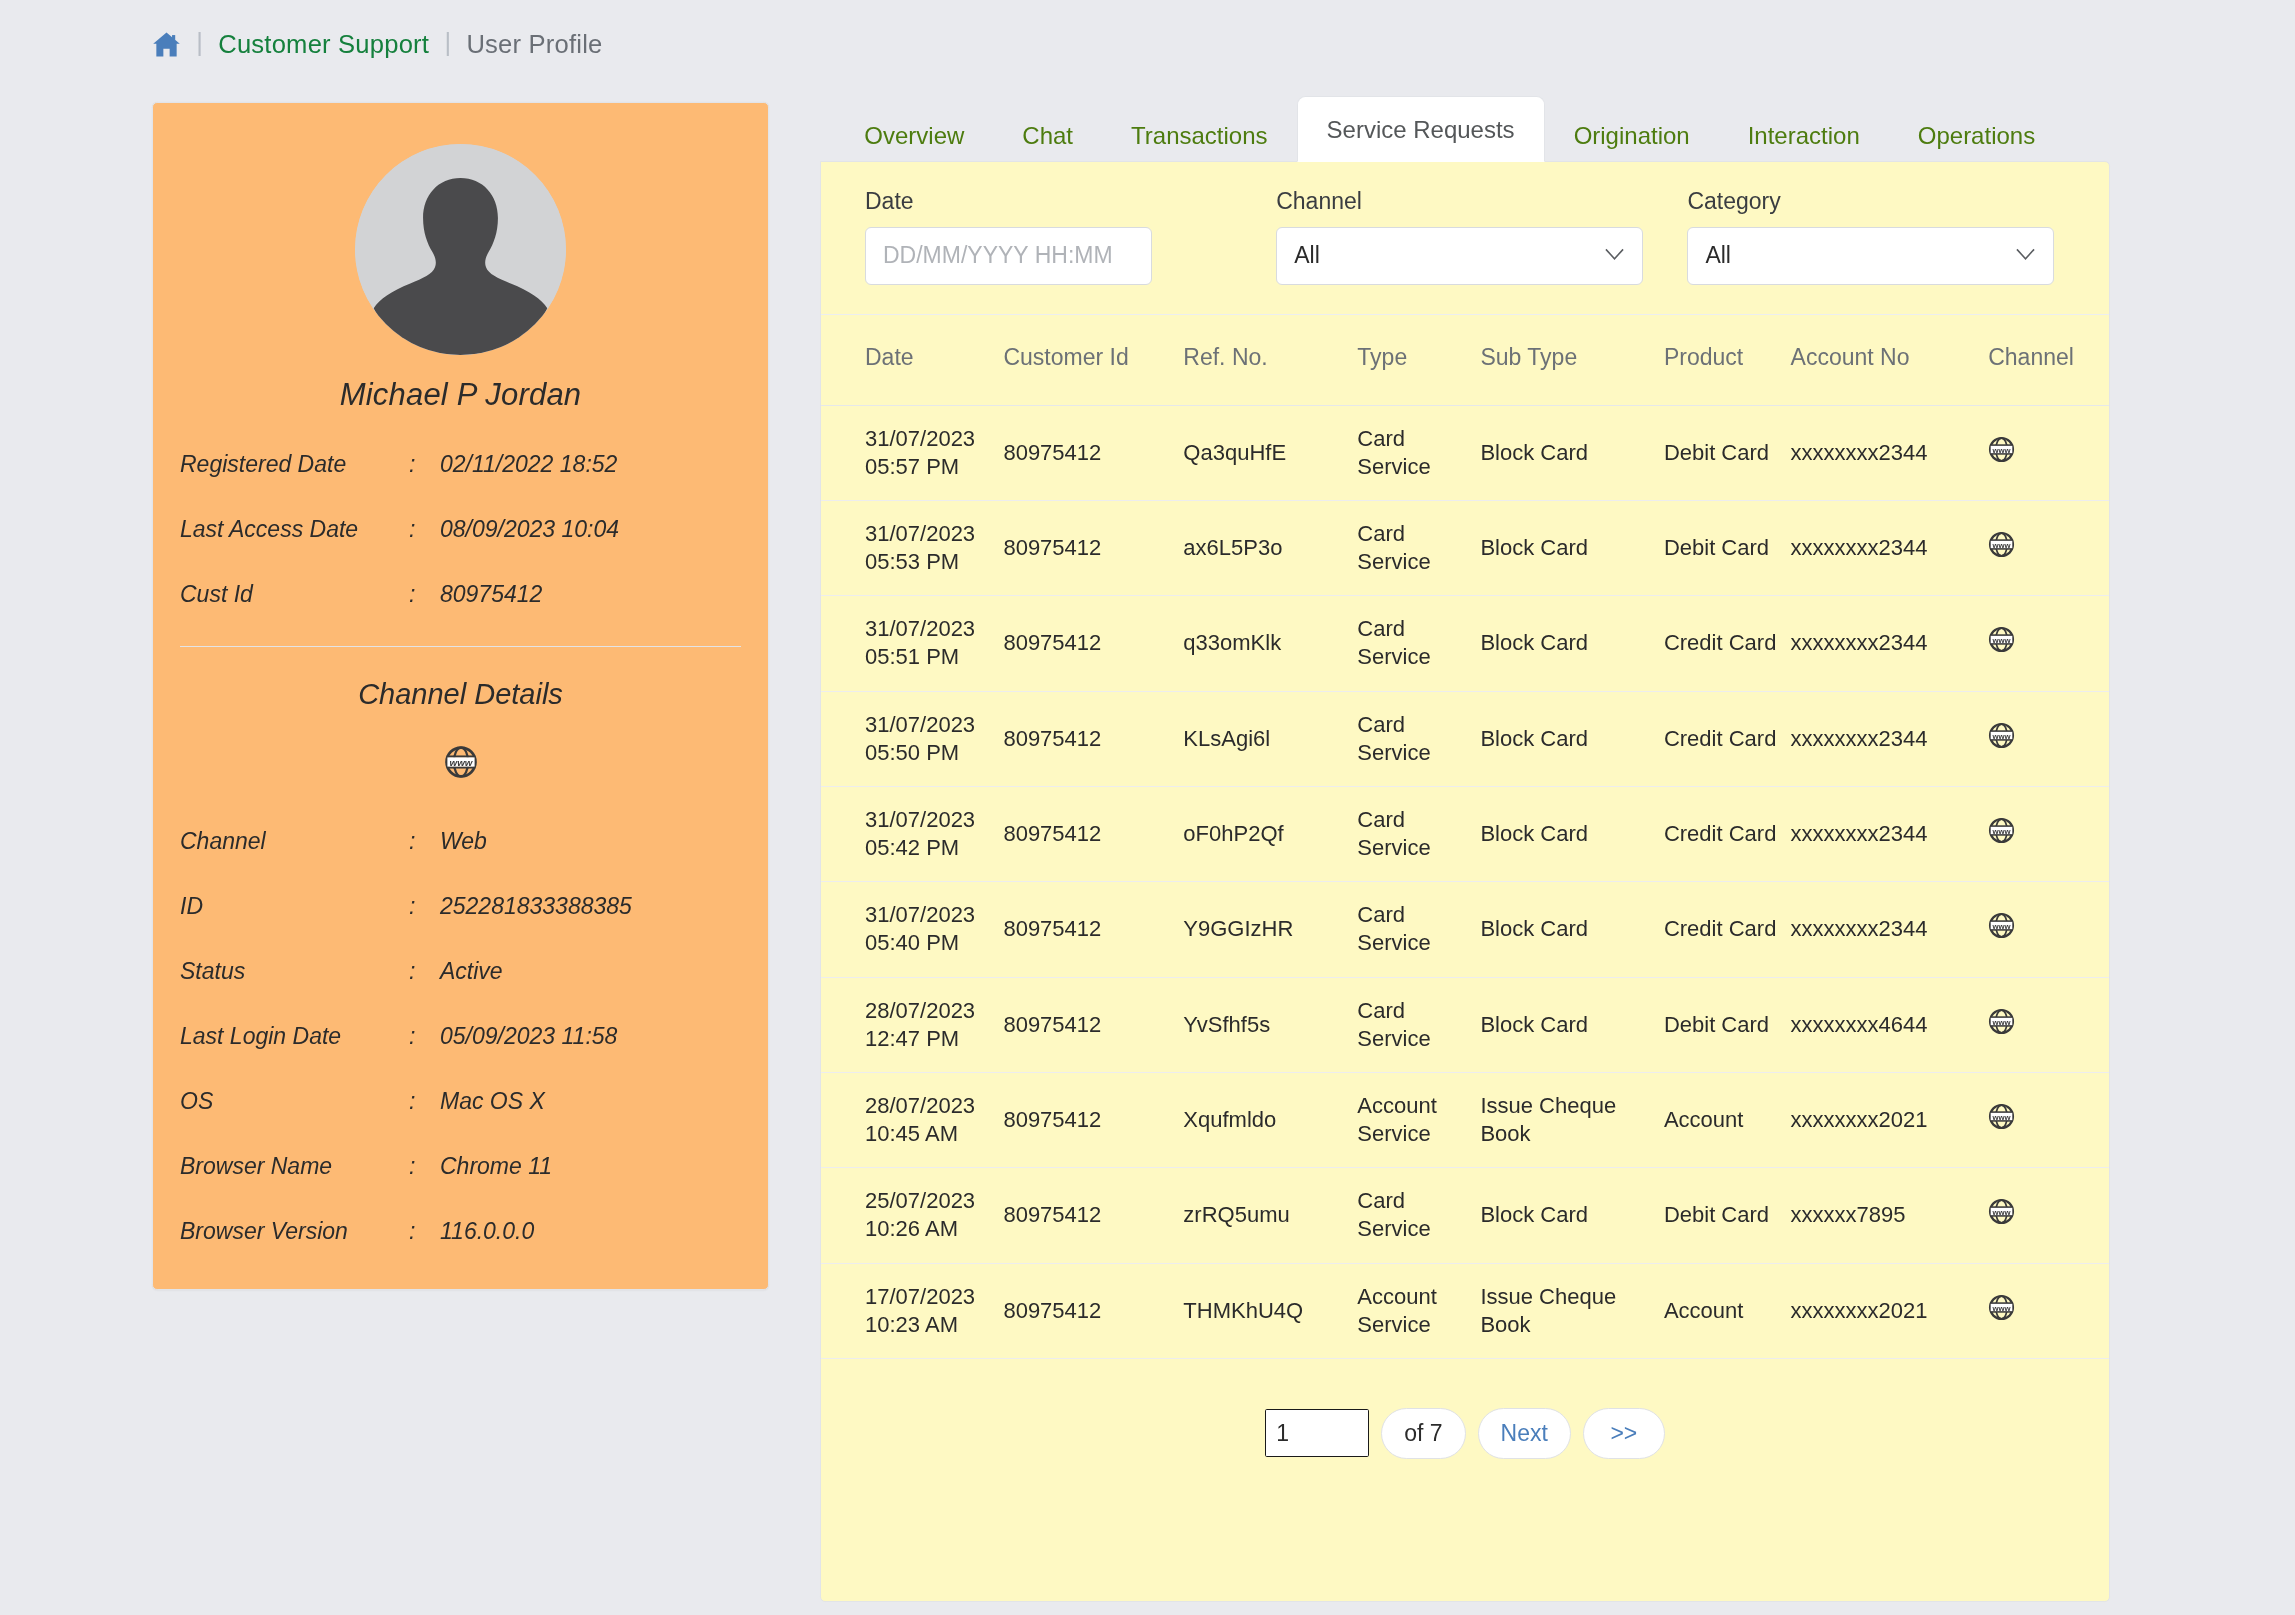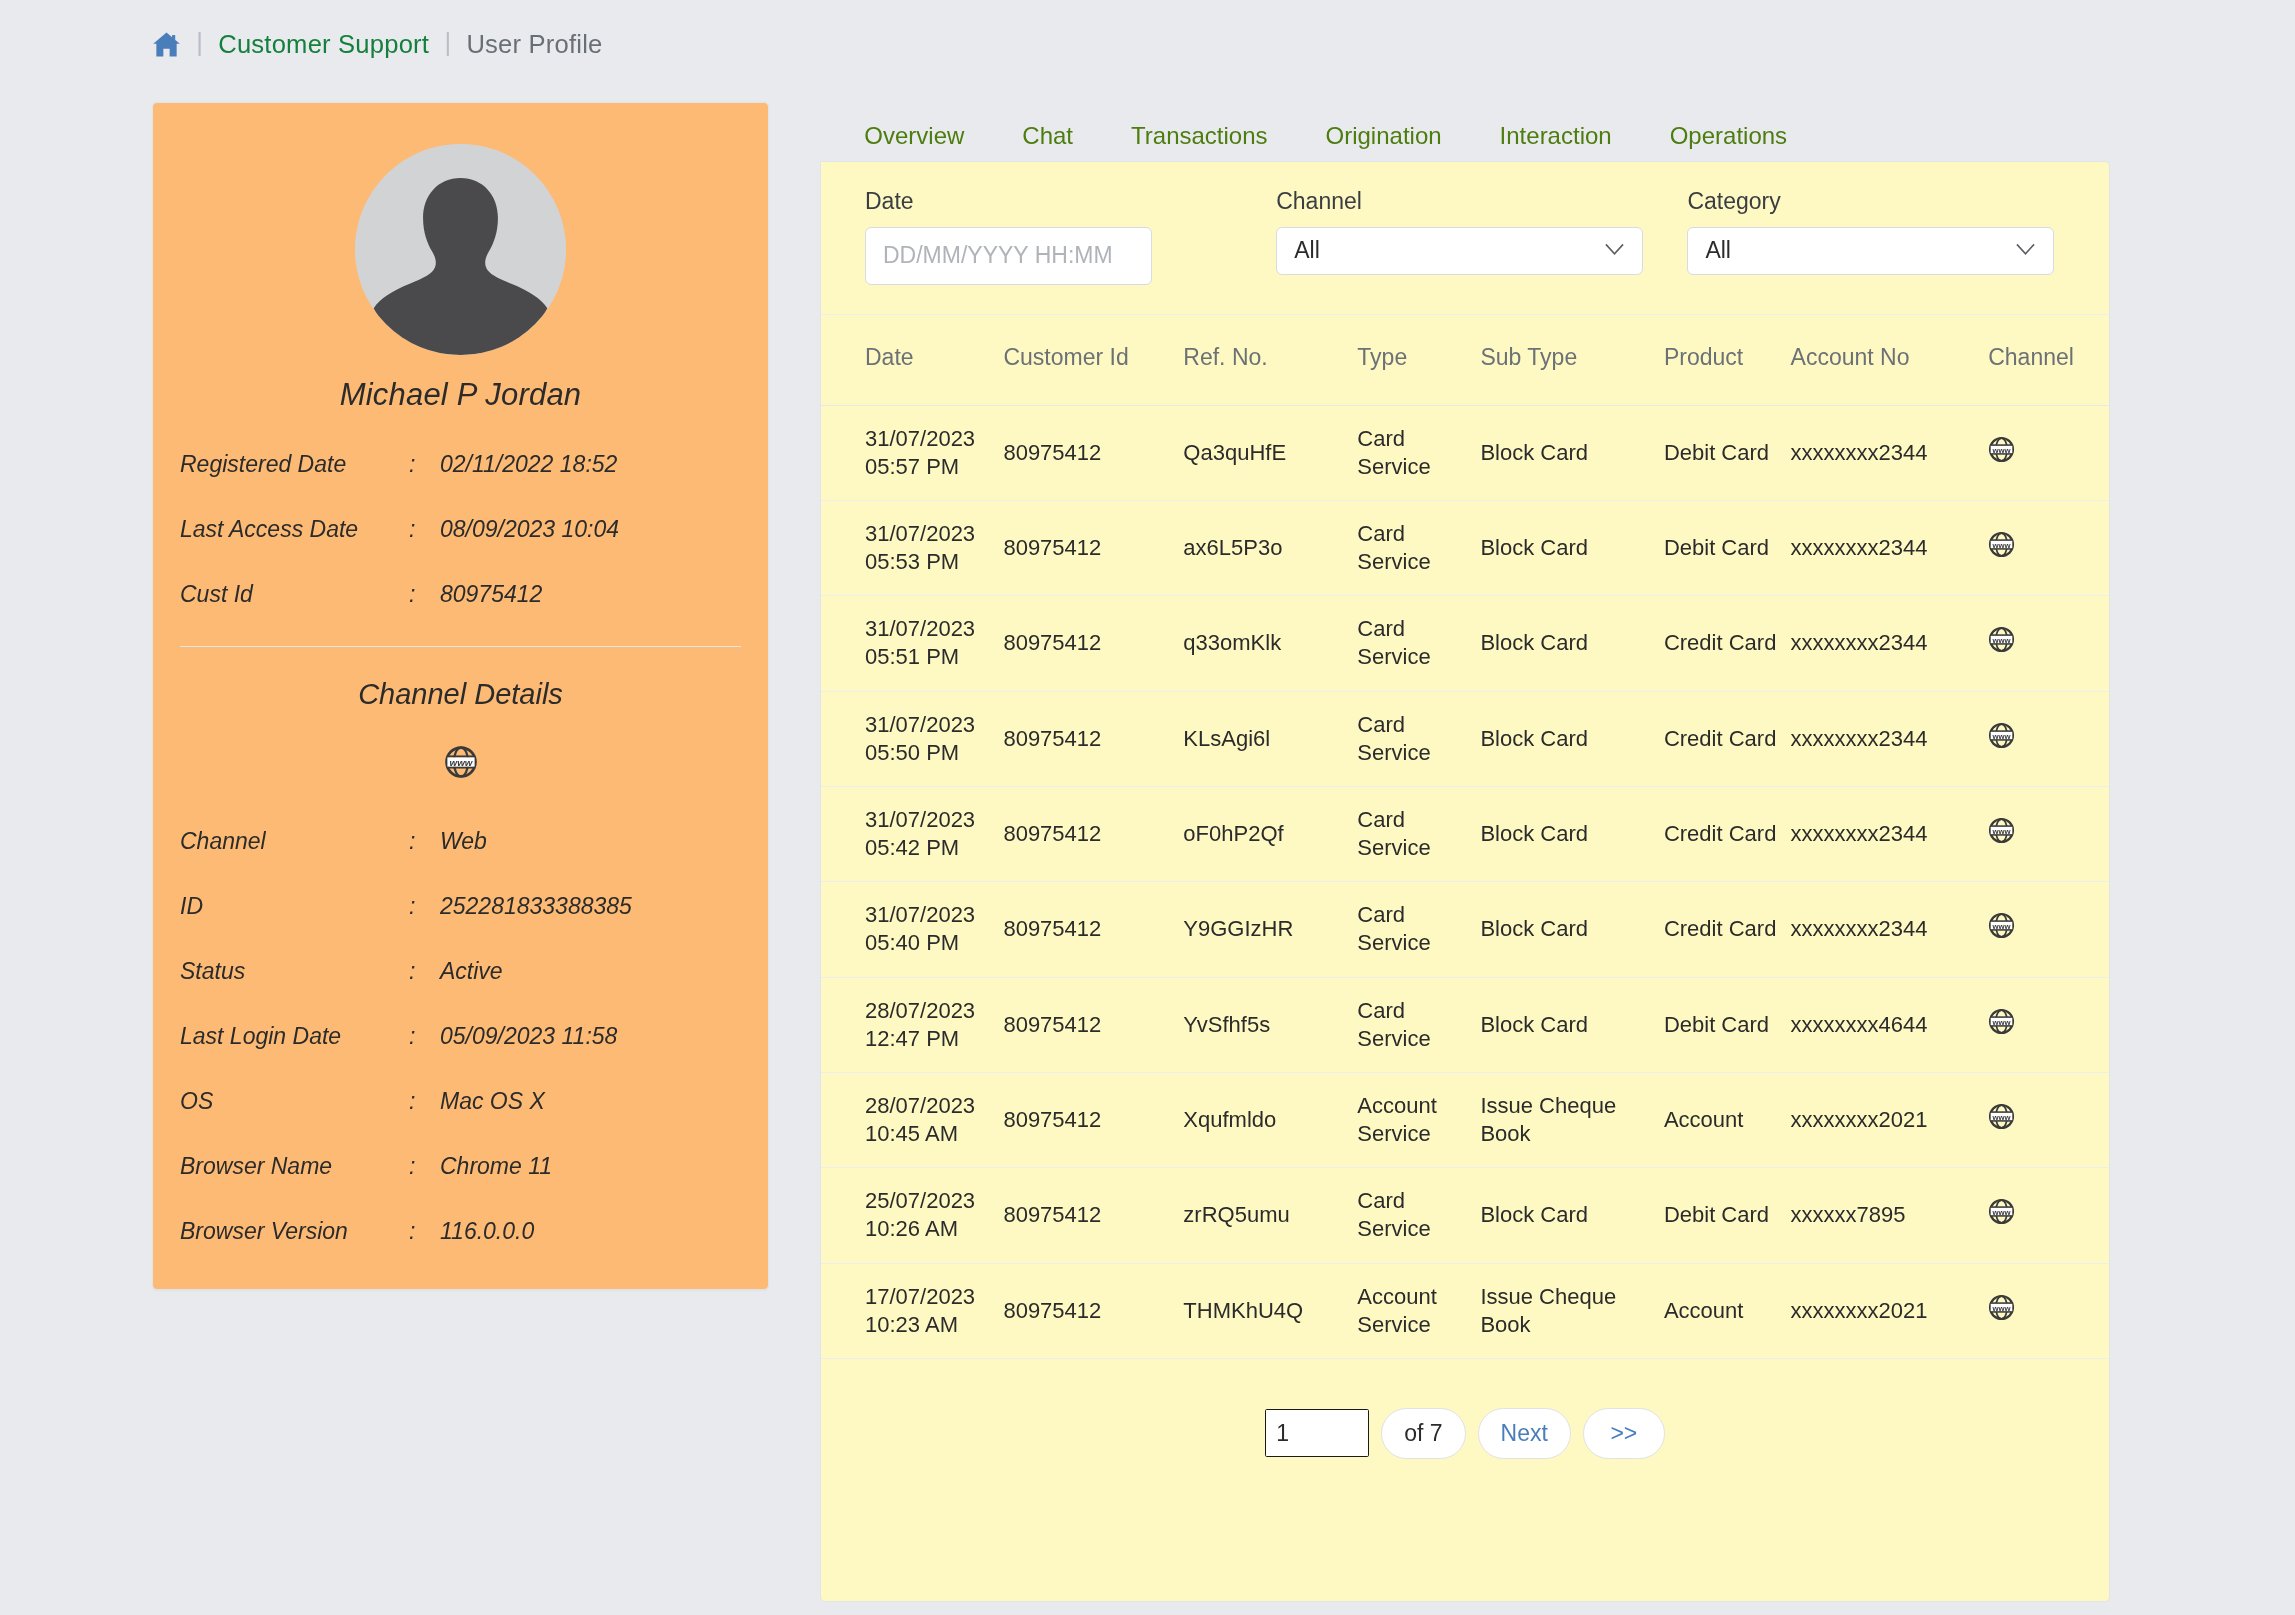--- a/index.html
+++ b/index.html
@@ -159,21 +159,21 @@
     font-size: 23px;
     color: #2b2b2b;
     padding: 0 17px;
     background: #fff;
     font-family: Liberation Sans, sans-serif;
   }
   .text-input::placeholder { color: #b0b3b8; }
   .select-wrap { position: relative; width: 367px; }
   .select-box {
     width: 367px;
-    height: 48px;
+    height: 58px;
     border: 0.9px solid #d8dbdf;
     border-radius: 6px;
     font-size: 23px;
     color: #2b2b2b;
     padding: 0 17px;
     display: flex;
     align-items: center;
     background: #fff;
   }
   .caret {
@@ -354,20 +354,21 @@
       </div>
     </div>
   </div>
 
   <div class="right-col">
 
     <div class="tabs">
       <div class="tab">Overview</div>
       <div class="tab">Chat</div>
       <div class="tab">Transactions</div>
+      <div class="tab active">Service Requests</div>
       <div class="tab">Origination</div>
       <div class="tab">Interaction</div>
       <div class="tab">Operations</div>
     </div>
 
     <div class="panel">
 
       <div class="filters">
 
         <div class="filter f-date">

